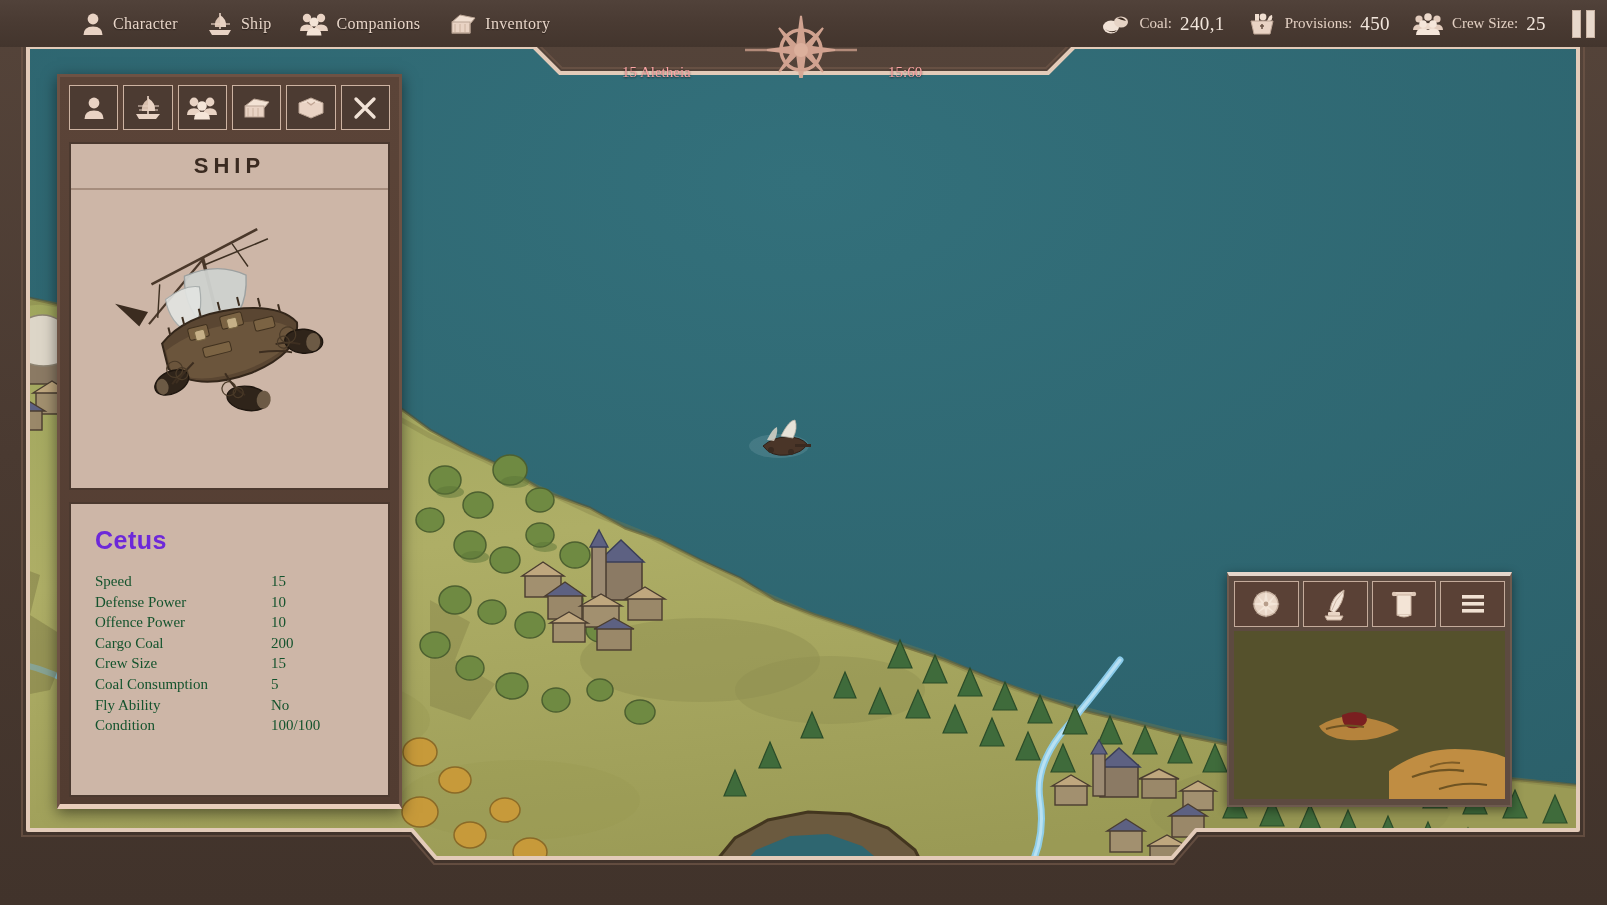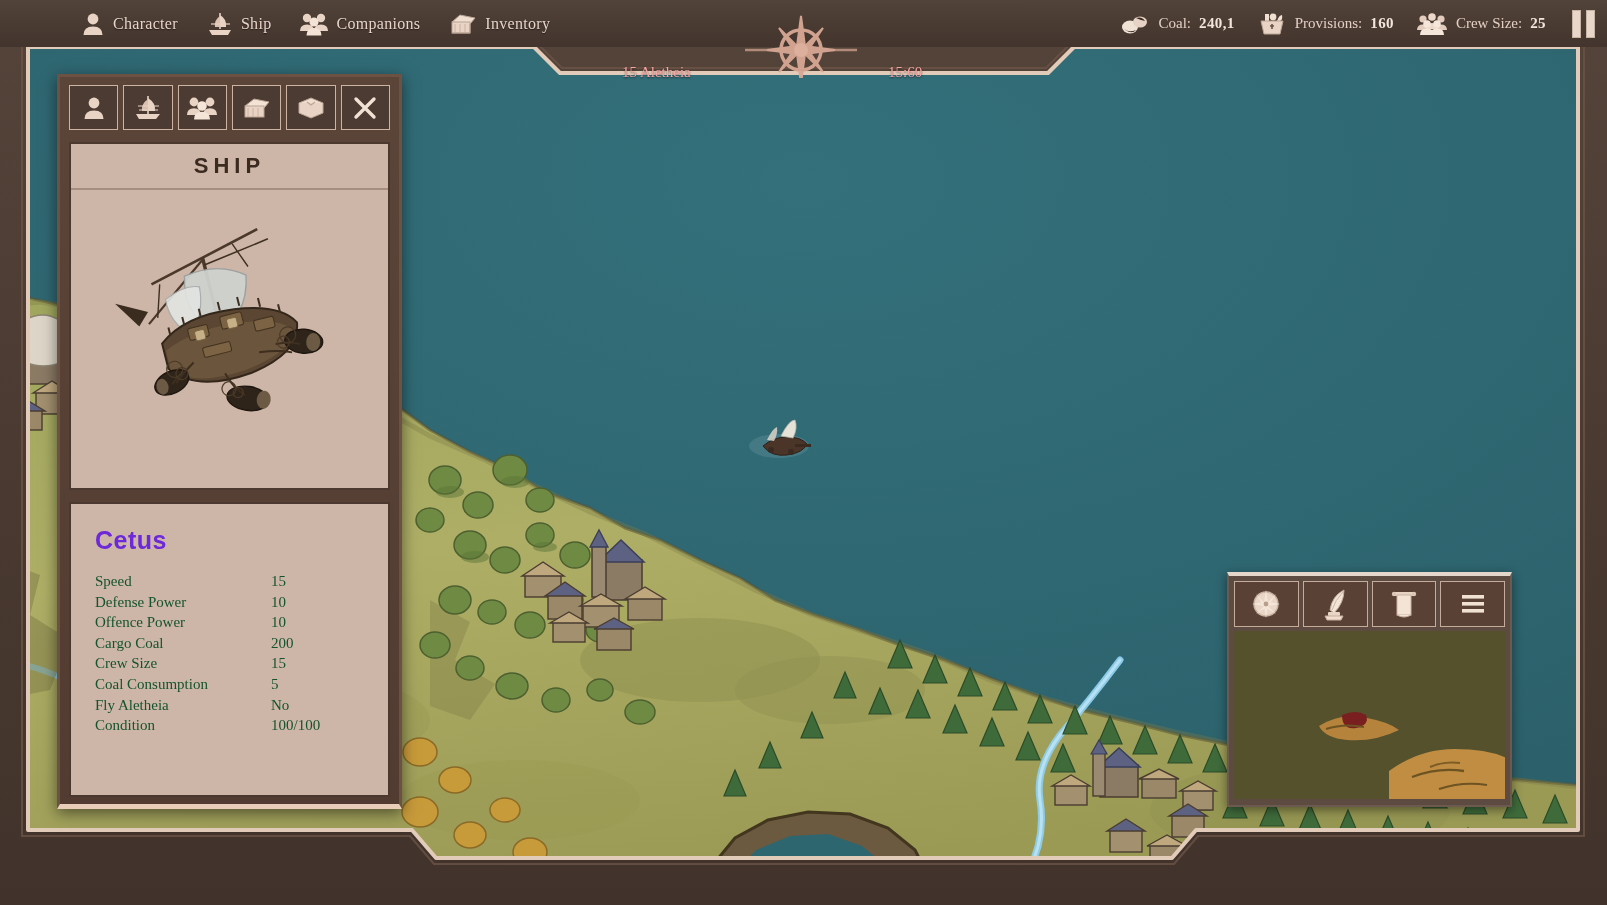--- a/index.html
+++ b/index.html
@@ -36,21 +36,21 @@
     padding: 0 14px 0 0; margin-right: 14px;
     cursor: pointer;
   }
   .menu-item .label {
     color: #e8d5c8; font-size: 16px; letter-spacing: .3px;
     font-family: "Liberation Serif", serif;
     text-shadow: 0 1px 1px rgba(0,0,0,.5);
   }
   .stat-item { display: flex; align-items: center; gap: 8px; margin-left: 22px; }
   .stat-item .slabel { color: #e3d0c3; font-size: 15px; }
-  .stat-item .svalue { color: #f2e6dc; font-size: 15px; letter-spacing: .4px; font-weight: bold; }
+  .stat-item .svalue { color: #f2e6dc; font-size: 19px; letter-spacing: .4px; }
   .ico { display: inline-block; line-height: 0; }
   .pause-btn { display: flex; gap: 5px; margin-left: 26px; cursor: pointer; }
   .pause-btn span {
     display: block; width: 9px; height: 28px;
     background: #e8d8cb; border: 1px solid #c9b3a3;
   }
 
   
   .datetime {
     position: absolute; top: 0; left: 540px; width: 520px; height: 76px;
@@ -451,21 +451,21 @@
         <span class="ico">
           <svg width="30" height="24" viewBox="0 0 30 24">
             <rect x="8" y="2" width="4" height="7" fill="#f0ded0"></rect>
             <circle cx="16" cy="5" r="3.4" fill="#f0ded0"></circle>
             <path d="M20,9 q2,-6 5,-6 q1,5 -2,6 Z" fill="#f0ded0"></path>
             <path d="M4,9 h22 l-3,13 h-16 Z" fill="#e9d3c4" stroke="#bda595" stroke-width="1"></path>
             <path d="M13,14 h4 M15,12 v5" stroke="#6b5446" stroke-width="1.6"></path>
           </svg>
         </span>
         <span class="slabel">Provisions:</span>
-        <span class="svalue">160</span>
+        <span class="svalue">450</span>
       </div>
 
       <div class="stat-item">
         <span class="ico">
           <svg width="32" height="24" viewBox="0 0 32 24">
             <circle cx="7" cy="7" r="3.6" fill="#e3ccbd"></circle>
               <path d="M1,18 q0,-5.6 6,-5.6 q6,0 6,5.6 Z" fill="#e3ccbd"></path>
             <circle cx="25" cy="7" r="3.6" fill="#e3ccbd"></circle>
               <path d="M19,18 q0,-5.6 6,-5.6 q6,0 6,5.6 Z" fill="#e3ccbd"></path>
             <circle cx="16" cy="5" r="3.8" fill="#ecd9cb"></circle>
@@ -643,21 +643,21 @@
         </div>
         <div class="stat-row">
           <span class="k">Crew Size</span>
           <span class="v">15</span>
         </div>
         <div class="stat-row">
           <span class="k">Coal Consumption</span>
           <span class="v">5</span>
         </div>
         <div class="stat-row">
-          <span class="k">Fly Aletheia</span>
+          <span class="k">Fly Ability</span>
           <span class="v">No</span>
         </div>
         <div class="stat-row">
           <span class="k">Condition</span>
           <span class="v">100/100</span>
         </div>
       </div>
     </div>
   </div>
 

